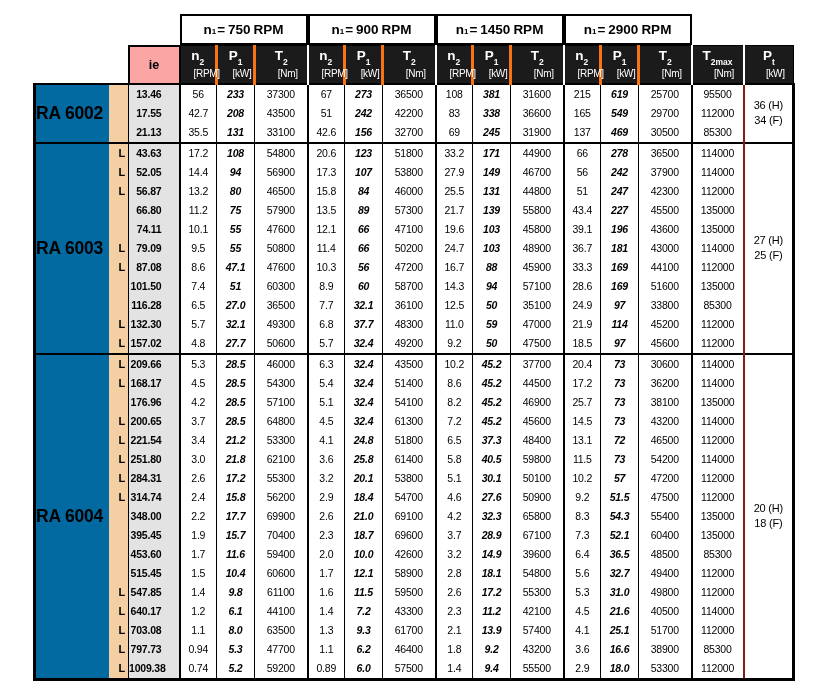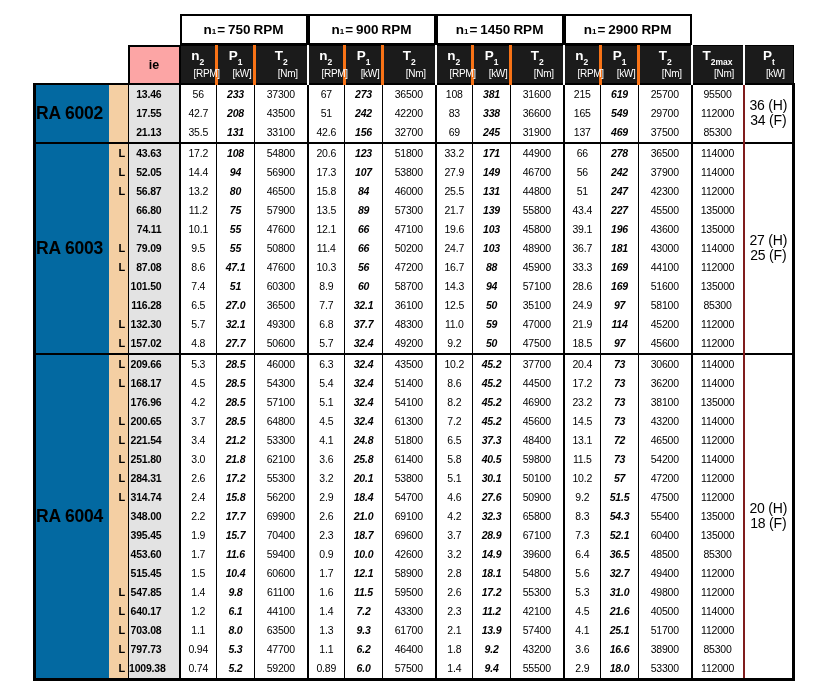--- a/index.html
+++ b/index.html
@@ -61,21 +61,21 @@
   td.ie-cell{
     background:#e3e3e3;border-right:2px solid #000;
     text-align:right;padding-right:17px;font-weight:700;
   }
   td.val{text-align:center;background:#fff;}
   td.val.p1{font-weight:700;font-style:italic;border-left:1px solid #000;}
   td.val.t2{border-left:1px solid #000;border-right:2px solid #000;}
   td.t2max-cell{text-align:center;border-right:2px solid #7f1d1d;background:#fff;}
   td.pt-cell{
     text-align:center;border-right:3px solid #000;background:#fff;
-    font-size:14px;line-height:15px;
+    font-size:11px;line-height:15px;
   }
 </style>
 </head>
 <body>
 
 <div class="sheet">
   <table class="ratings" id="ratingsTable">
     <colgroup>
       <col class="c-model">
         <col class="c-lmark">
@@ -244,21 +244,21 @@
           <td class="val p1">131</td>
           <td class="val t2">33100</td>
           <td class="val n2">42.6</td>
           <td class="val p1">156</td>
           <td class="val t2">32700</td>
           <td class="val n2">69</td>
           <td class="val p1">245</td>
           <td class="val t2">31900</td>
           <td class="val n2">137</td>
           <td class="val p1">469</td>
-          <td class="val t2">37500</td>
+          <td class="val t2">30500</td>
           <td class="t2max-cell">85300</td>
         </tr>
       </tbody>
       <tbody class="section">
         <tr>
           <td class="model-label" rowspan="11">RA 6003</td>
           <td class="l-cell">L</td>
           <td class="ie-cell">43.63</td>
           <td class="val n2">17.2</td>
           <td class="val p1">108</td>
@@ -404,21 +404,21 @@
           <td class="val p1">27.0</td>
           <td class="val t2">36500</td>
           <td class="val n2">7.7</td>
           <td class="val p1">32.1</td>
           <td class="val t2">36100</td>
           <td class="val n2">12.5</td>
           <td class="val p1">50</td>
           <td class="val t2">35100</td>
           <td class="val n2">24.9</td>
           <td class="val p1">97</td>
-          <td class="val t2">58100</td>
+          <td class="val t2">33800</td>
           <td class="t2max-cell">85300</td>
         </tr>
         <tr>
           <td class="l-cell">L</td>
           <td class="ie-cell">132.30</td>
           <td class="val n2">5.7</td>
           <td class="val p1">32.1</td>
           <td class="val t2">49300</td>
           <td class="val n2">6.8</td>
           <td class="val p1">37.7</td>
@@ -494,21 +494,21 @@
           <td class="ie-cell">176.96</td>
           <td class="val n2">4.2</td>
           <td class="val p1">28.5</td>
           <td class="val t2">57100</td>
           <td class="val n2">5.1</td>
           <td class="val p1">32.4</td>
           <td class="val t2">54100</td>
           <td class="val n2">8.2</td>
           <td class="val p1">45.2</td>
           <td class="val t2">46900</td>
-          <td class="val n2">23.2</td>
+          <td class="val n2">25.7</td>
           <td class="val p1">73</td>
           <td class="val t2">38100</td>
           <td class="t2max-cell">135000</td>
         </tr>
         <tr>
           <td class="l-cell">L</td>
           <td class="ie-cell">200.65</td>
           <td class="val n2">3.7</td>
           <td class="val p1">28.5</td>
           <td class="val t2">64800</td>
@@ -624,21 +624,21 @@
           <td class="val p1">52.1</td>
           <td class="val t2">60400</td>
           <td class="t2max-cell">135000</td>
         </tr>
         <tr>
           <td class="l-cell"></td>
           <td class="ie-cell">453.60</td>
           <td class="val n2">1.7</td>
           <td class="val p1">11.6</td>
           <td class="val t2">59400</td>
-          <td class="val n2">0.9</td>
+          <td class="val n2">2.0</td>
           <td class="val p1">10.0</td>
           <td class="val t2">42600</td>
           <td class="val n2">3.2</td>
           <td class="val p1">14.9</td>
           <td class="val t2">39600</td>
           <td class="val n2">6.4</td>
           <td class="val p1">36.5</td>
           <td class="val t2">48500</td>
           <td class="t2max-cell">85300</td>
         </tr>

